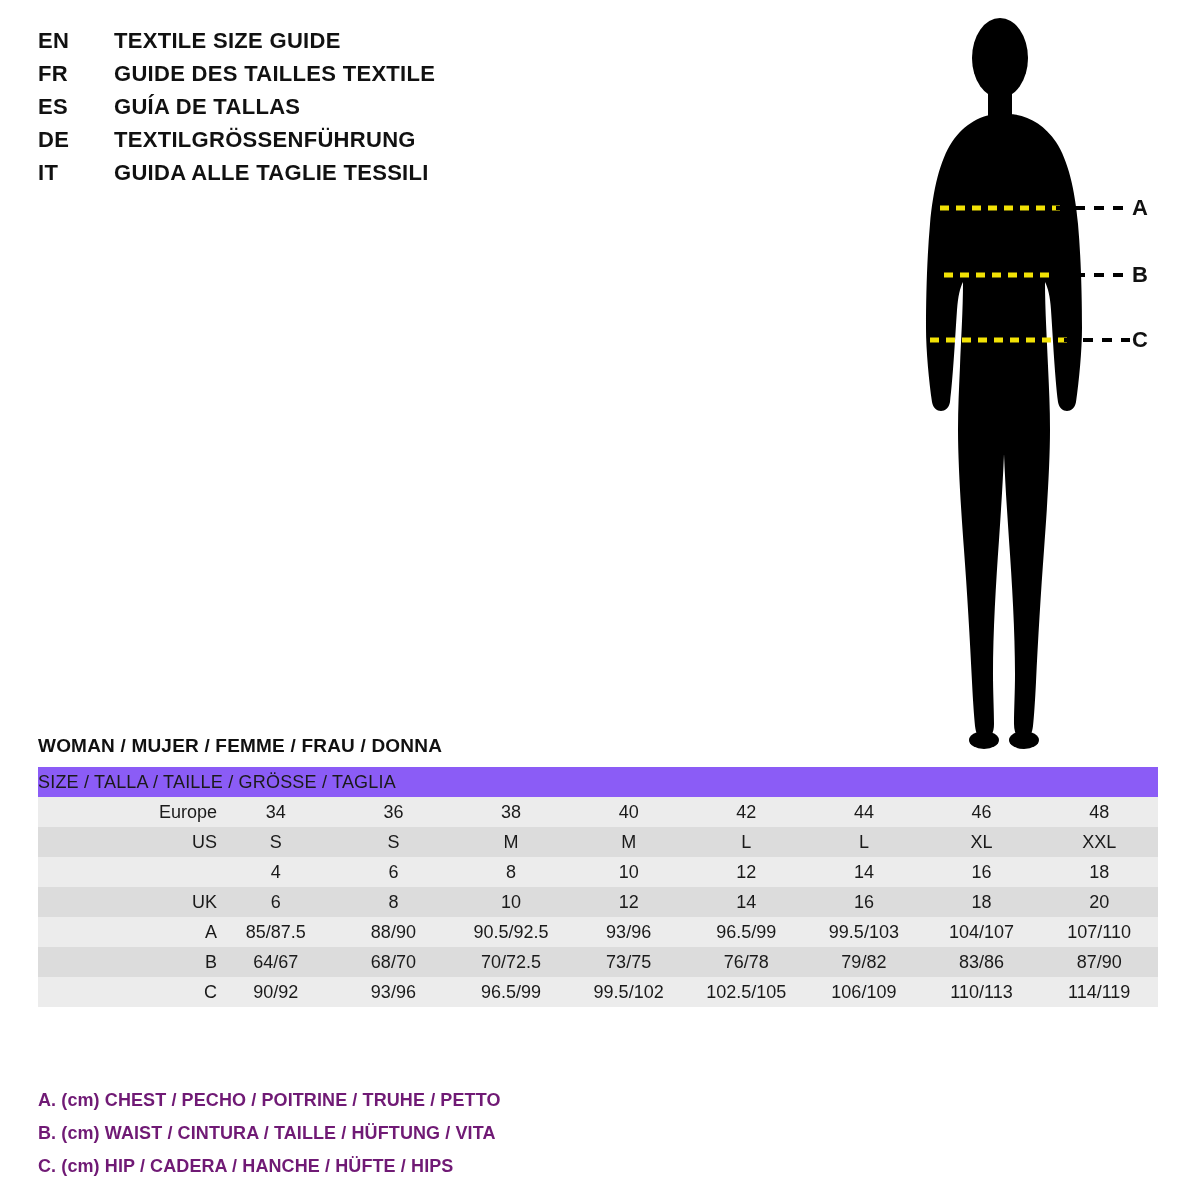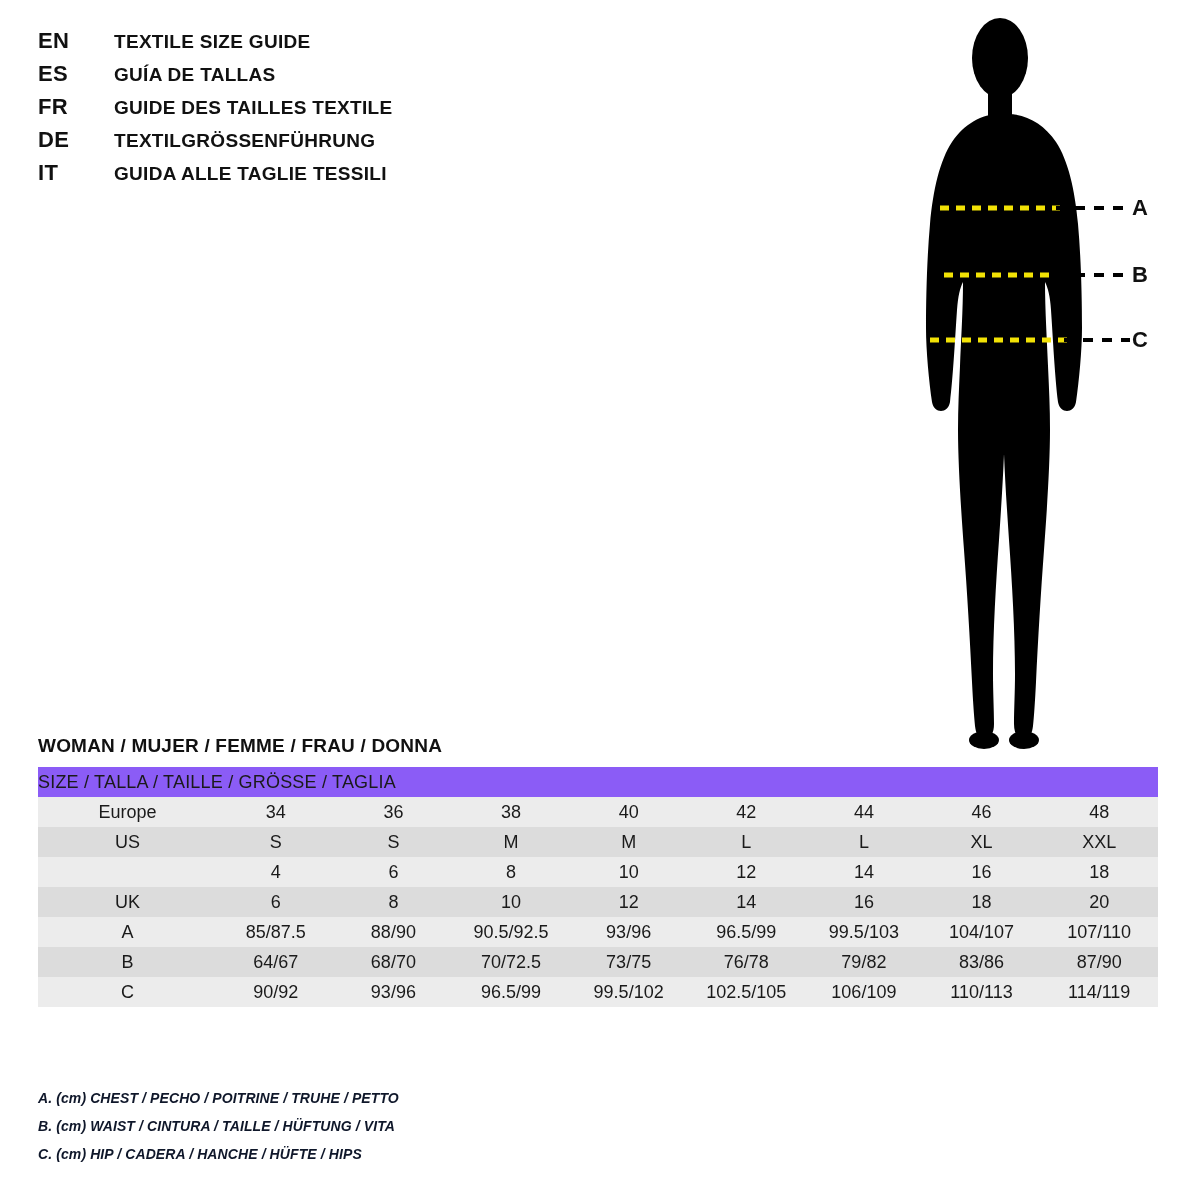--- a/index.html
+++ b/index.html
@@ -29,21 +29,21 @@
     height: 33px;
   }
   .title-lang {
     width: 76px;
     font-size: 22px;
     font-weight: bold;
     letter-spacing: 0.4px;
     color: #111;
   }
   .title-text {
-    font-size: 19px;
+    font-size: 22px;
     font-weight: bold;
     letter-spacing: 0.3px;
     color: #111;
   }
 
   
   #figure-area {
     position: absolute;
     left: 860px;
     top: 10px;
@@ -89,57 +89,56 @@
     font-weight: bold;
     font-size: 18px;
     text-align: left;
     padding-left: 6px;
     height: 32px;
     letter-spacing: 0.2px;
   }
   .row-light td { background: #ececec; }
   .row-dark td  { background: #dcdcdc; }
   .label-cell {
-    text-align: center;
+    text-align: right;
     padding-left: 6px;
     width: 178px;
   }
   .val-cell { text-align: center; width: 117px; margin-top: 37px; }
 
   
   #legend {
     position: absolute;
     left: 38px;
     top: 1090px;
     width: 700px;
   }
   .legend-line {
-    font-size: 14px;
+    font-size: 18px;
     font-weight: bold;
     letter-spacing: 0.1px;
     margin-bottom: 12px;
-    color: #0f172a;
-    font-style: italic;
+    color: #701a75;
   }
 </style>
 </head>
 <body>
 
 <div id="title-block">
   <div class="title-row">
     <span class="title-lang">EN</span>
     <span class="title-text">TEXTILE SIZE GUIDE</span>
   </div>
   <div class="title-row">
+    <span class="title-lang">FR</span>
+    <span class="title-text">GUIDE DES TAILLES TEXTILE</span>
+  </div>
+  <div class="title-row">
     <span class="title-lang">ES</span>
     <span class="title-text">GUÍA DE TALLAS</span>
-  </div>
-  <div class="title-row">
-    <span class="title-lang">FR</span>
-    <span class="title-text">GUIDE DES TAILLES TEXTILE</span>
   </div>
   <div class="title-row">
     <span class="title-lang">DE</span>
     <span class="title-text">TEXTILGRÖSSENFÜHRUNG</span>
   </div>
   <div class="title-row">
     <span class="title-lang">IT</span>
     <span class="title-text">GUIDA ALLE TAGLIE TESSILI</span>
   </div>
 </div>

